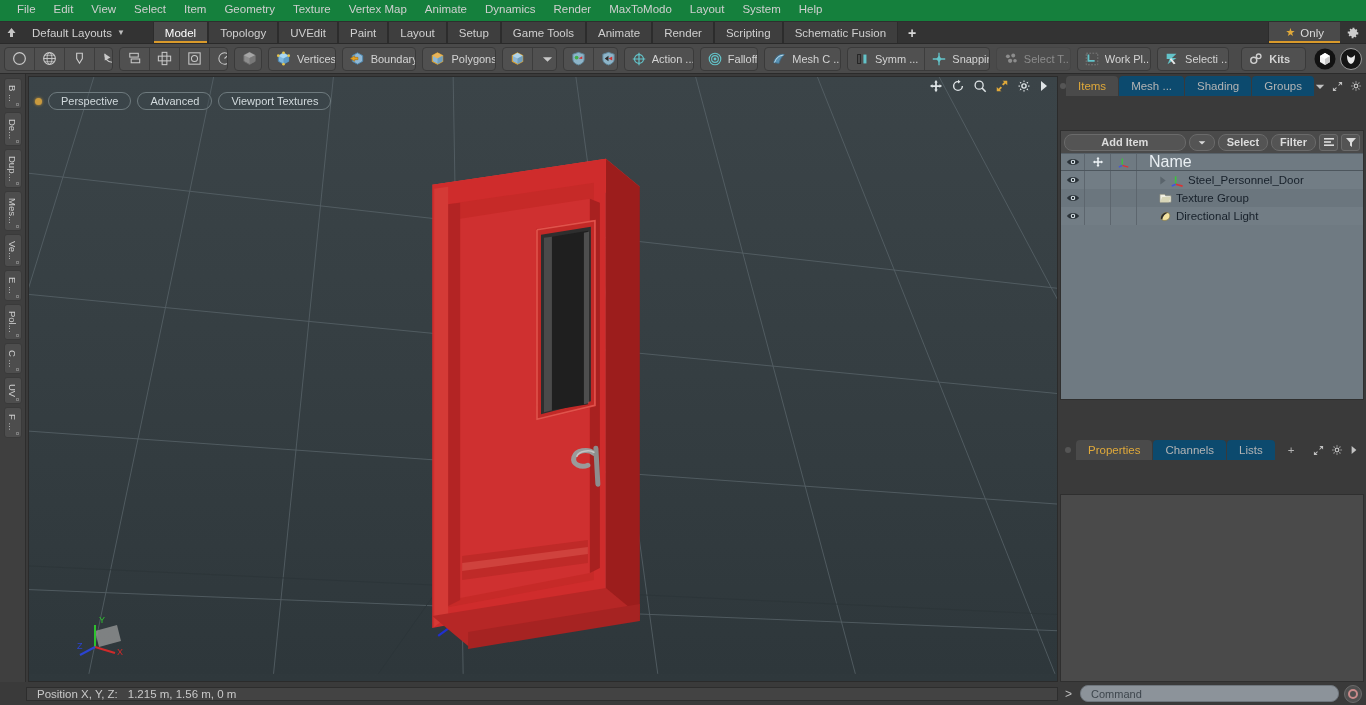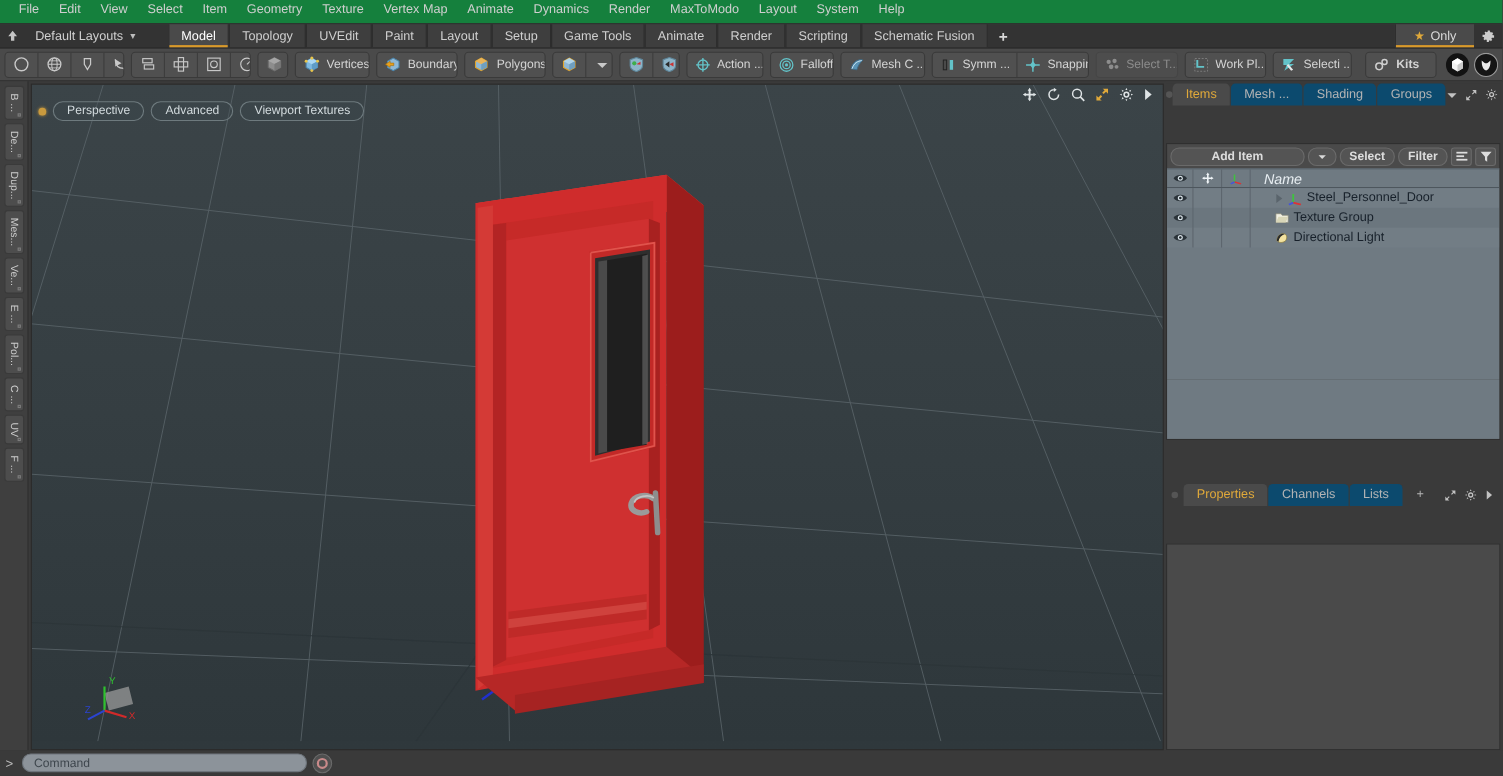--- a/index.html
+++ b/index.html
@@ -137,21 +137,21 @@
     white-space:nowrap; cursor:default;
   }
   .additem { flex:1 1 auto; }
   .dropsm { width:26px; }
   .sqbtn {
     width:19px; height:17px; display:flex; align-items:center; justify-content:center;
     background:#545454; border:1px solid #6a6a6a; border-radius:3px; color:#d0d0d0;
   }
   .treehead {
     height:18px; display:flex; align-items:center; background:#6f7a82;
-    border-top:1px solid #58626a; border-bottom:1px solid #4d565d; color:#e8eef2; font-size:13px;font-style:italic;
+    border-top:1px solid #58626a; border-bottom:1px solid #4d565d; color:#e8eef2; font-size:16px;
   }
   .thcell { display:flex; align-items:center; justify-content:center; height:100%; border-right:1px solid #5d666e; }
   .tree { background:#6f7a82; height:174px; overflow:hidden; position:relative; }
   .trow { height:18px; display:flex; align-items:center; font-size:11.5px; color:#17202a; }
   .trow:nth-child(odd) { background:#727d85; }
   .trow:nth-child(even) { background:#6b767e; }
   .trow .eyec { width:24px; display:flex; align-items:center; justify-content:center; border-right:1px solid #5d666e; height:100%; }
   .trow .c2 { width:26px; height:100%; border-right:1px solid #5d666e; }
   .trow .c3 { width:26px; height:100%; border-right:1px solid #5d666e; }
   .trow .nm { flex:1 1 auto; display:flex; align-items:center; gap:4px; padding-left:6px; overflow:hidden; white-space:nowrap; }
@@ -900,20 +900,26 @@
               </svg>
           </span>
         </div>
       </div>
 
       <div class="propspanel"></div>
     </div>
   </div>
 
   <div class="statusbar">
+    <div class="statusleft">
+      <div class="statusfield">
+        <span>Position X, Y, Z:</span>
+        <span>1.215 m, 1.56 m, 0 m</span>
+      </div>
+    </div>
     <div class="statusright">
       <span class="prompt">&gt;</span>
       <div class="cmdinput">Command</div>
       <div class="recbtn">
           <i></i>
         </div>
     </div>
   </div>
 
 </div>

